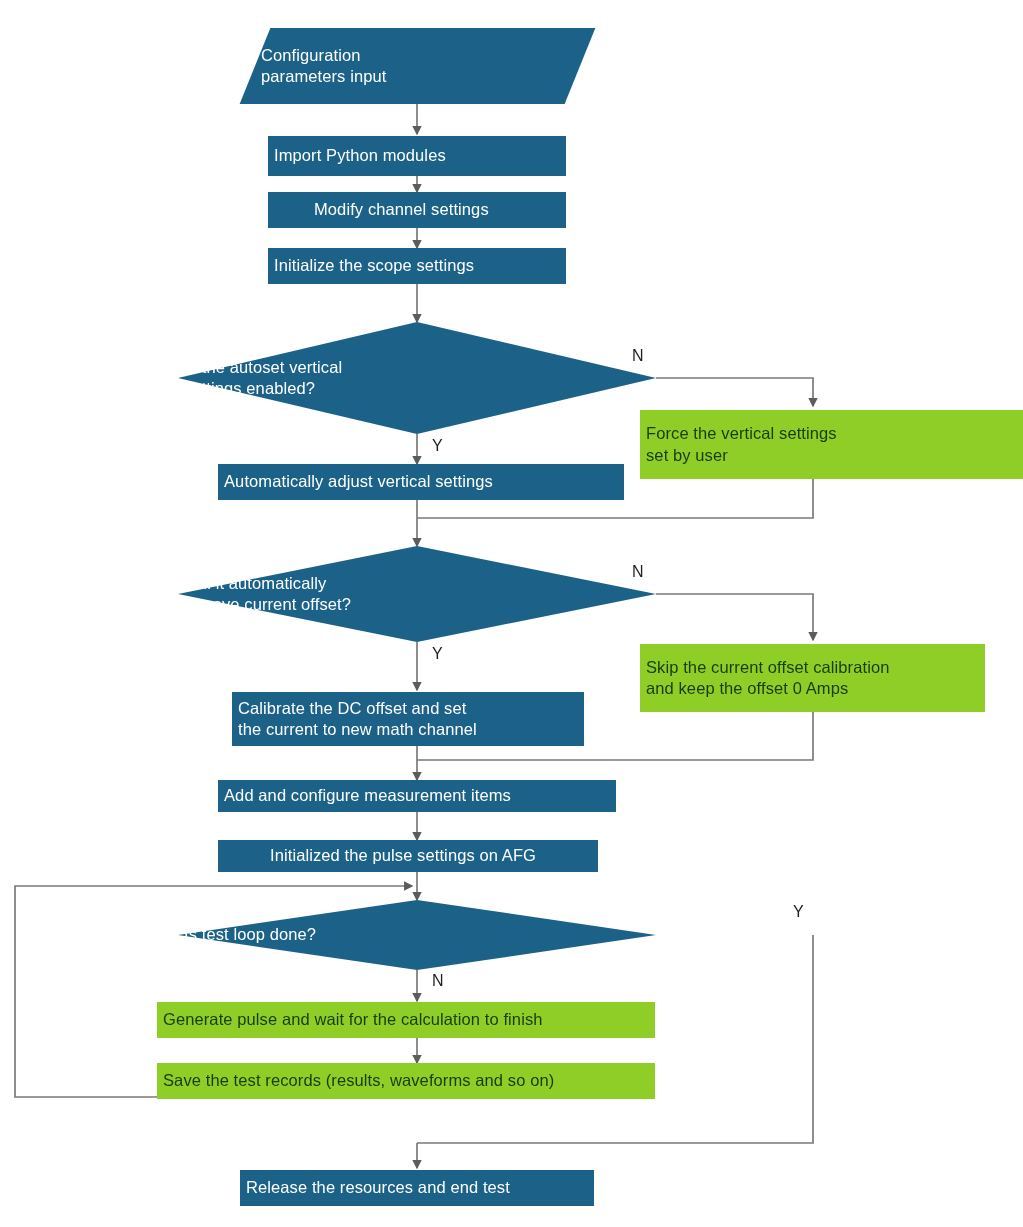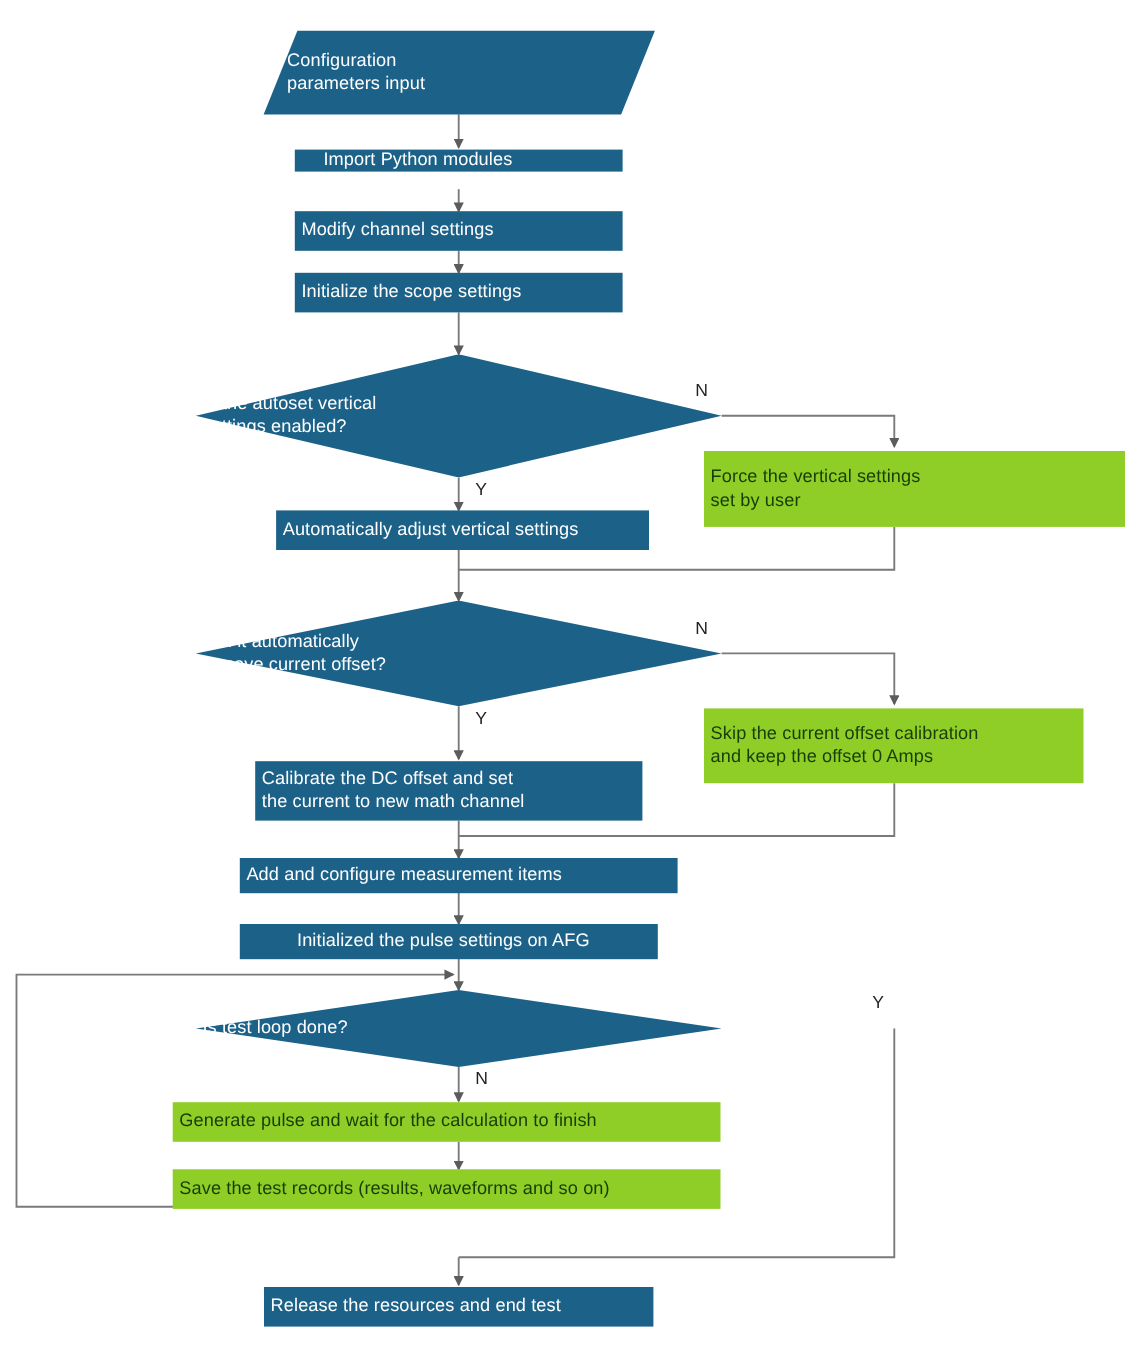--- a/index.html
+++ b/index.html
@@ -150,44 +150,44 @@
       <path d="M 417,1143 L 417,1168" marker-end="url(#arrow)"></path>
     </g>
   </svg>
 
   <div class="node io" style="left:255px; top:28px; width:325px; height:76px;">
     <span class="skewbg"></span>
     <span class="txt">Configuration
 parameters input</span>
   </div>
 
-  <div class="node proc" style="left:268px; top:136px; width:298px; height:20px;padding-left:20px;">
+  <div class="node proc" style="left:268px; top:136px; width:298px; height:40px;">
     <span class="txt">Import Python modules</span>
   </div>
 
-  <div class="node proc" style="left:268px; top:192px; width:298px; height:36px;">
+  <div class="node proc" style="left:268px; top:192px; width:298px; height:36px;padding-left:40px;">
     <span class="txt">Modify channel settings</span>
   </div>
 
   <div class="node proc" style="left:268px; top:248px; width:298px; height:36px;">
     <span class="txt">Initialize the scope settings</span>
   </div>
 
   <div class="node decision" style="left:178px; top:322px; width:478px; height:112px;">
     <span class="diamondbg"></span>
     <span class="txt">Is the autoset vertical
 settings enabled?</span>
   </div>
 
   <div class="node green" style="left:640px; top:410px; width:408px; height:69px;">
     <span class="txt">Force the vertical settings
 set by user</span>
   </div>
 
-  <div class="node proc" style="left:218px; top:464px; width:339px; height:36px;margin-left:33px;">
+  <div class="node proc" style="left:218px; top:464px; width:406px; height:36px;">
     <span class="txt">Automatically adjust vertical settings</span>
   </div>
 
   <div class="node decision" style="left:178px; top:546px; width:478px; height:96px;">
     <span class="diamondbg"></span>
     <span class="txt">Will it automatically
 remove current offset?</span>
   </div>
 
   <div class="node green" style="left:640px; top:644px; width:345px; height:68px;">

